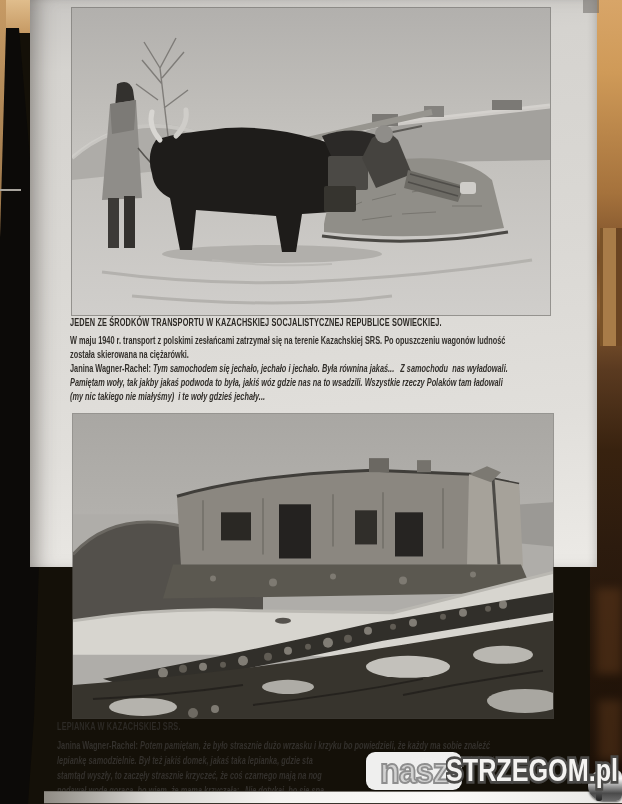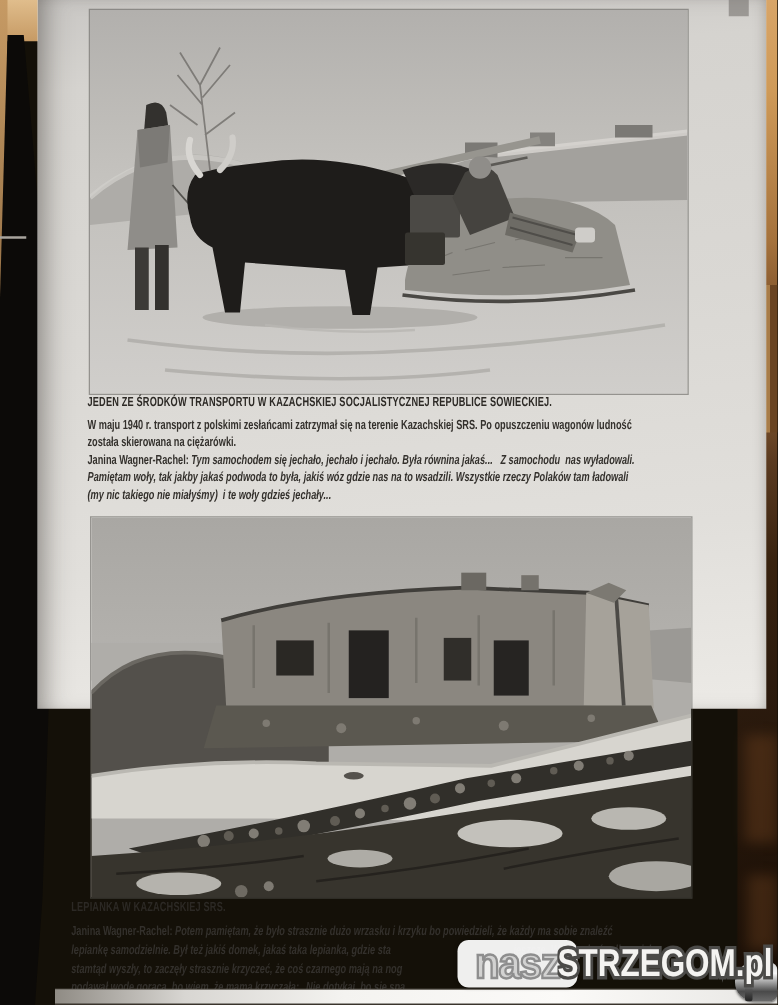--- a/index.html
+++ b/index.html
@@ -28,21 +28,20 @@
     left:0;top:28px;width:58px;height:776px;background:#0c0a08;
     clip-path:polygon(6px 0,19px 0,46px 320px,34px 690px,28px 776px,0 776px,0 210px);
   }
   .light-line{left:0;top:189px;width:21px;height:2px;background:#a8a49d;}
 
   
   .poster{
     left:30px;top:0;width:567px;height:567px;
     background:linear-gradient(175deg,#c9c7c4 0%,#d5d3cf 12%,#dad8d4 45%,#e1dfdb 75%,#eceae6 100%);
     box-shadow:inset 18px 0 22px -14px rgba(60,55,50,.55), inset -6px 0 10px -6px rgba(90,85,80,.4);
-    padding-left:16px;
   }
   .tape-smudge{left:553px;top:0;width:16px;height:13px;background:#6e6a66;opacity:.55;}
   .photo{overflow:hidden;outline:1px solid rgba(90,88,84,.55);}
   .photo svg{display:block;width:100%;height:100%;}
   #photo1{left:42px;top:8px;width:478px;height:307px;}
   #photo2{left:43px;top:414px;width:480px;height:304px;}
 
   
   .tb{position:absolute;transform-origin:0 0;transform:scaleX(.70);color:#34312d;width:760px;}
   .tb div{white-space:pre;}

